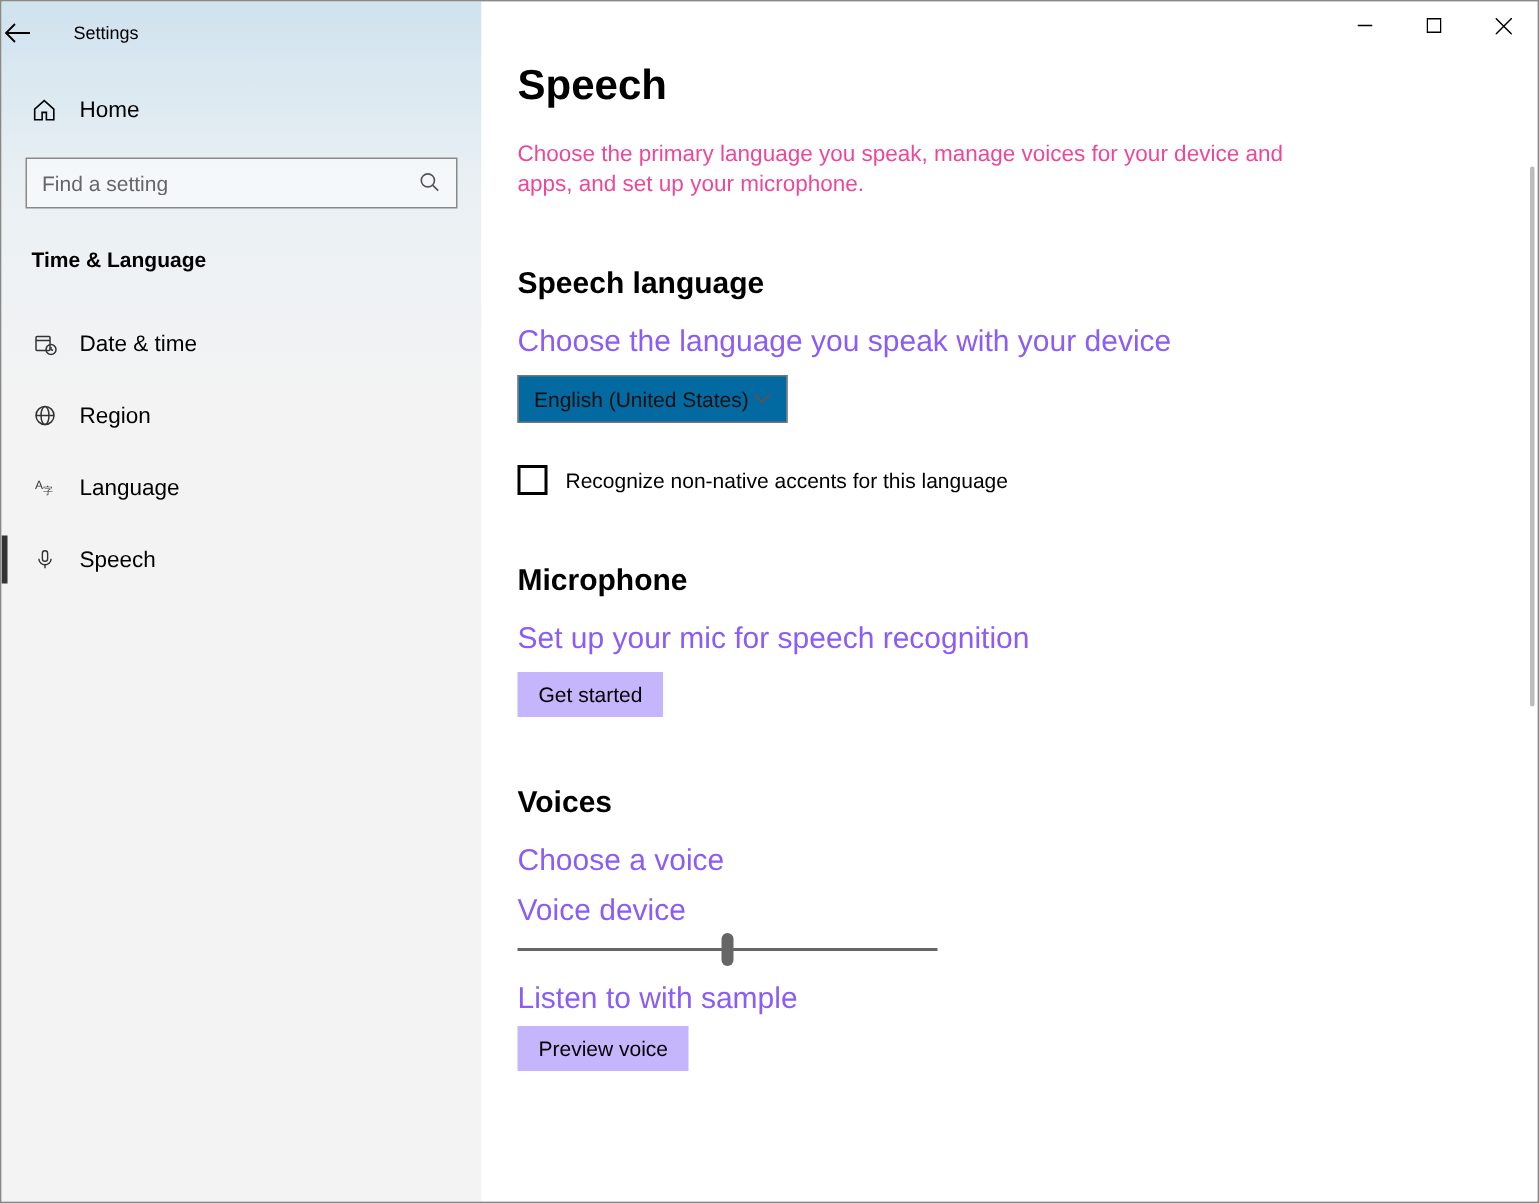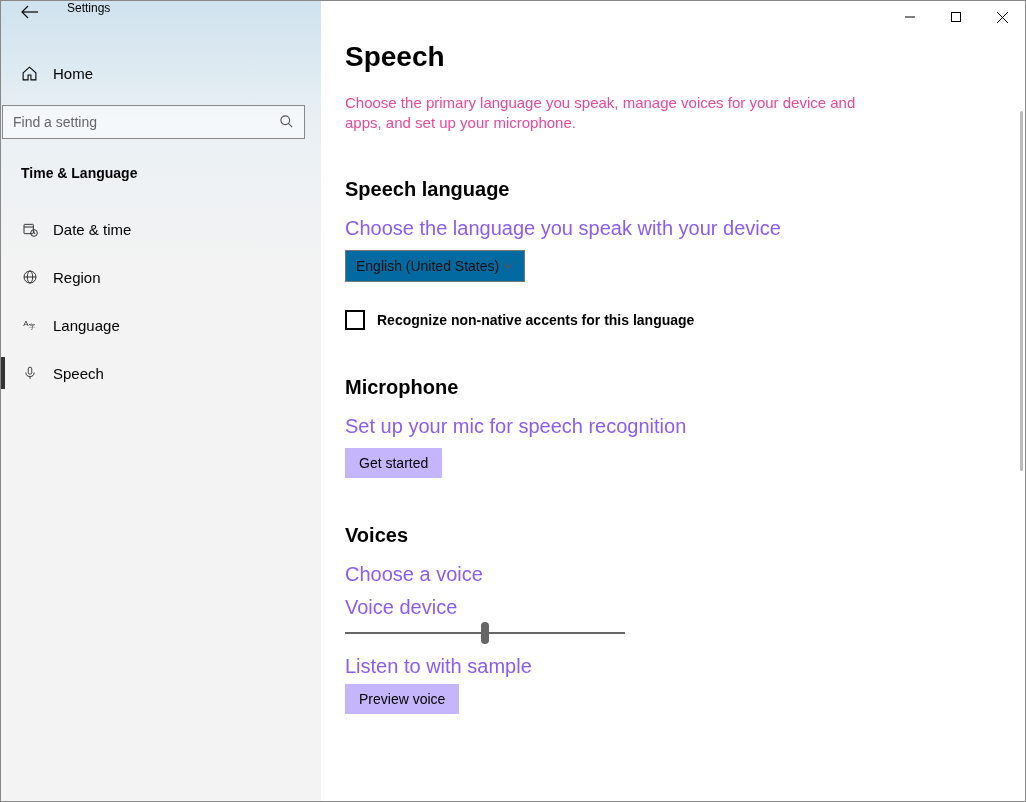--- a/index.html
+++ b/index.html
@@ -24,22 +24,21 @@
     width: 320px;
     height: 100%;
     background: linear-gradient(to bottom, #cfe2ee 0%, #e9f0f4 120px, #f3f3f3 260px, #f3f3f3 100%);
     display: flex;
     flex-direction: column;
     padding-top: 0;
   }
   .titlebar-row {
     height: 42px;
     display: flex;
-    align-items: flex-start;
-    padding-left: 18px;
+    align-items: center;
   }
   .back-arrow {
     width: 22px;
     height: 22px;
     display: flex;
     align-items: center;
     justify-content: center;
     cursor: pointer;
     margin-right: 26px;
   }
@@ -52,21 +51,21 @@
     display: flex;
     align-items: center;
     padding: 0 20px;
     height: 44px;
     margin-top: 8px;
     cursor: pointer;
   }
   .home-row .icon { width: 18px; margin-right: 14px; display:flex; align-items:center; }
   .home-row .label { font-size: 15px; }
   .search-wrap {
-    margin: 10px 16px 0 1px;
+    margin: 10px 16px 0 16px;
   }
   .search-box {
     width: 100%;
     height: 34px;
     border: 1px solid #888;
     background: rgba(255,255,255,0.5);
     display: flex;
     align-items: center;
     padding: 0 10px;
     position: relative;
@@ -175,21 +174,20 @@
     cursor: pointer;
     font-size: 14px;
     color:#111;
   }
   .dropdown .chev { display:flex; }
   .checkbox-row {
     display:flex;
     align-items:center;
     margin-top: 28px;
     max-width: 540px;
-    font-weight: bold;
   }
   .checkbox {
     width: 20px; height: 20px;
     border: 2px solid #000;
     margin-right: 12px;
     cursor: pointer;
     flex-shrink:0;
   }
   .btn {
     display:inline-block;

